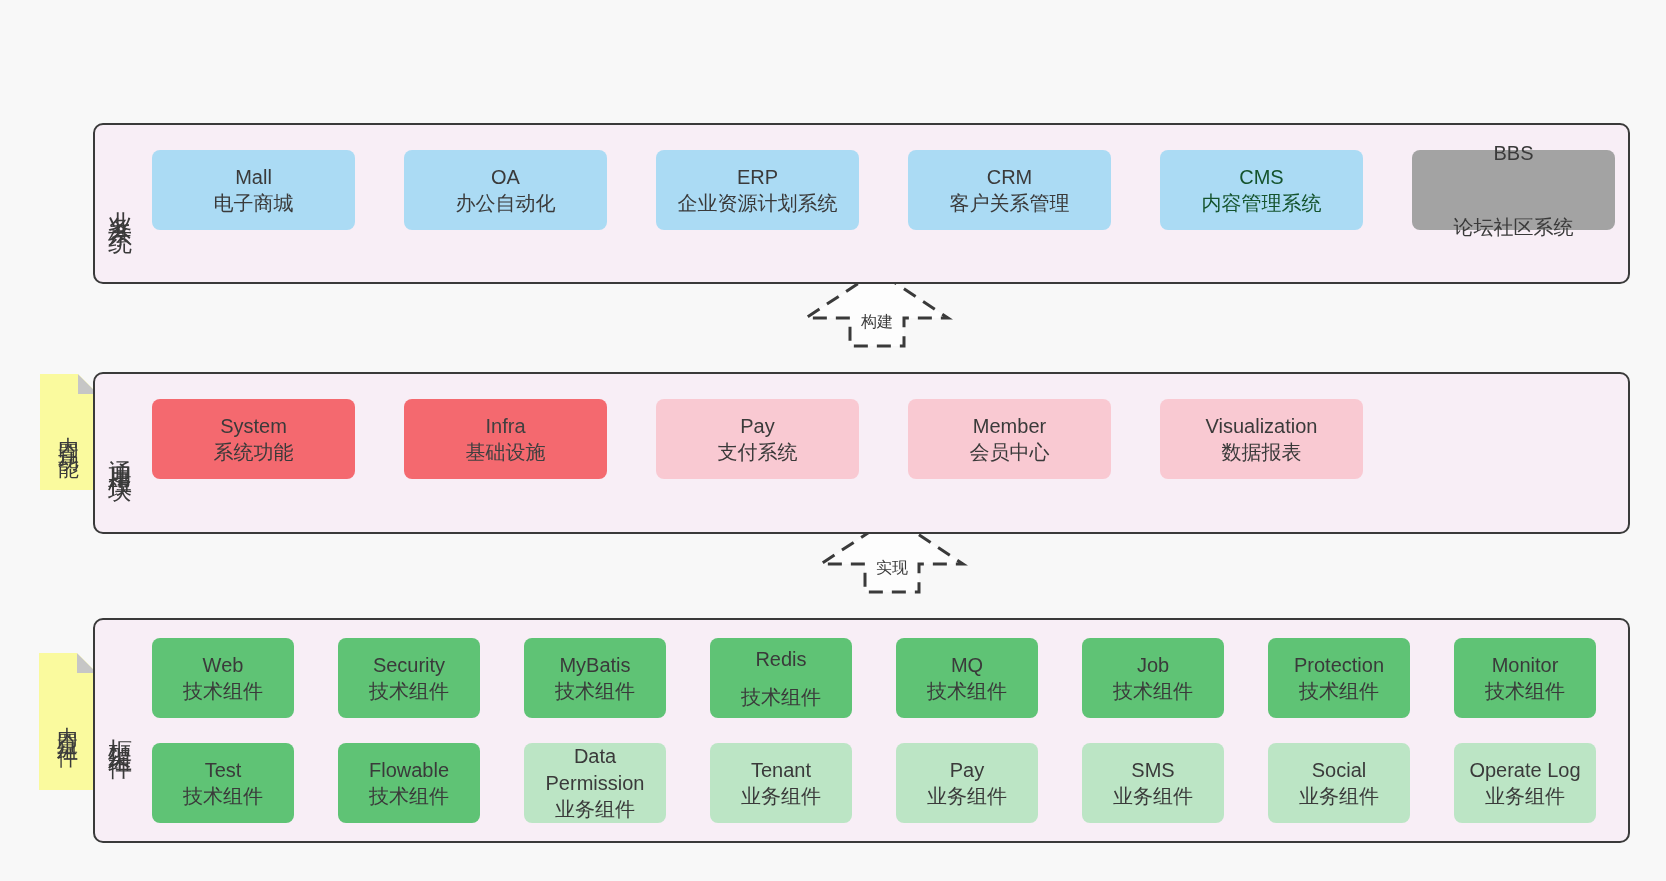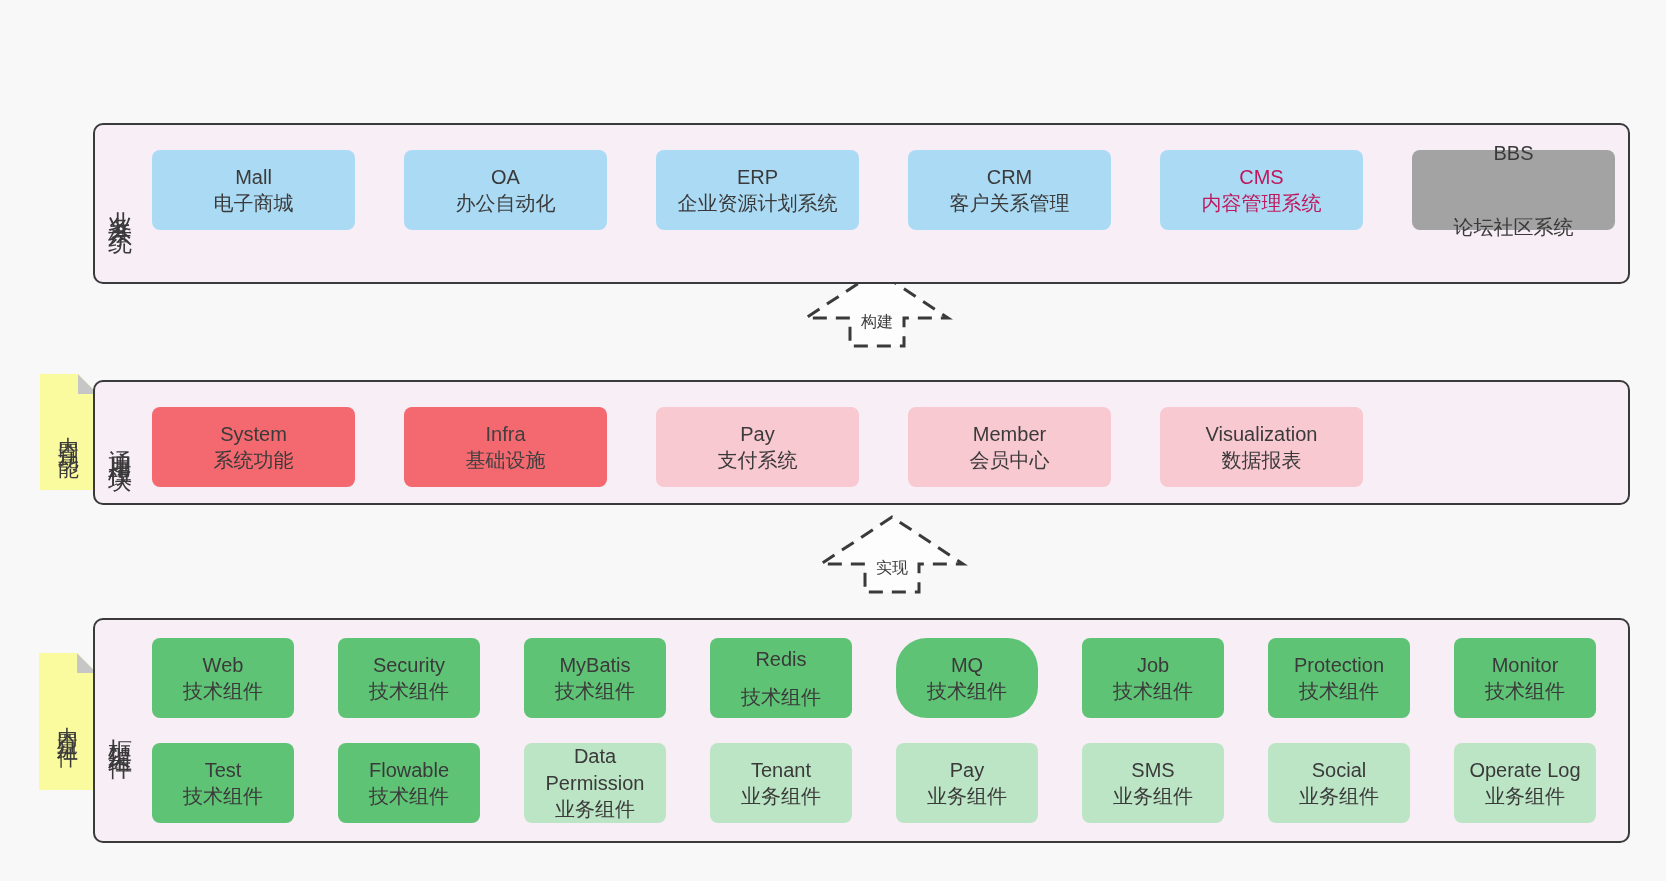--- a/index.html
+++ b/index.html
@@ -3,21 +3,21 @@
 <meta charset="utf-8">
 <style>
   html,body{margin:0;padding:0;}
   body{background:#f8f8f8;font-family:"Liberation Sans","DejaVu Sans",sans-serif;}
   .canvas{position:relative;width:1666px;height:881px;overflow:hidden;background:#f8f8f8;}
 
   
   .band{position:absolute;left:93px;width:1537px;background:#f8eef6;
         border:2px solid #3a3a3a;border-radius:10px;box-sizing:border-box;z-index:2;}
   .band-business{top:123px;height:161px;}
-  .band-modules{top:372px;height:125px;margin-top:8px;}
+  .band-modules{top:372px;height:162px;}
   .band-components{top:618px;height:225px;}
 
   .band-label{position:absolute;left:13px;top:50%;transform:translateY(-50%);
         writing-mode:vertical-lr;text-orientation:upright;
         font-size:24px;letter-spacing:6px;color:#3a3a3a;line-height:1;}
 
   .box-row{position:absolute;left:57px;display:flex;gap:49px;}
   .band-business .box-row,.band-modules .box-row{top:25px;}
   .band-components .row1{top:18px;gap:44px;}
   .band-components .row2{top:123px;gap:44px;}
@@ -75,21 +75,21 @@
           <div class="box-line">办公自动化</div>
         </div>
         <div class="box" style="background: rgb(171, 219, 244); color: rgb(58, 58, 58);">
           <div class="box-line">ERP</div>
           <div class="box-line">企业资源计划系统</div>
         </div>
         <div class="box" style="background: rgb(171, 219, 244); color: rgb(58, 58, 58);">
           <div class="box-line">CRM</div>
           <div class="box-line">客户关系管理</div>
         </div>
-        <div class="box" style="background: rgb(171, 219, 244); color: #be185d;">
+        <div class="box" style="background: rgb(171, 219, 244); color: #14532d;">
           <div class="box-line">CMS</div>
           <div class="box-line">内容管理系统</div>
         </div>
         <div class="box" style="background: #a3a3a3; color: rgb(58, 58, 58); gap: 48px;">
           <div class="box-line">BBS</div>
           <div class="box-line">论坛社区系统</div>
         </div>
       </div>
   </section>
 
@@ -145,21 +145,21 @@
           <div class="box-line">技术组件</div>
         </div>
         <div class="box small" style="background: rgb(95, 195, 117); color: rgb(58, 58, 58);">
           <div class="box-line">MyBatis</div>
           <div class="box-line">技术组件</div>
         </div>
         <div class="box small" style="background: rgb(95, 195, 117); color: rgb(58, 58, 58); gap: 11px;">
           <div class="box-line">Redis</div>
           <div class="box-line">技术组件</div>
         </div>
-        <div class="box small" style="background: rgb(95, 195, 117); color: rgb(58, 58, 58); border-radius: 31px;">
+        <div class="box small" style="background: rgb(95, 195, 117); color: rgb(58, 58, 58);">
           <div class="box-line">MQ</div>
           <div class="box-line">技术组件</div>
         </div>
         <div class="box small" style="background: rgb(95, 195, 117); color: rgb(58, 58, 58);">
           <div class="box-line">Job</div>
           <div class="box-line">技术组件</div>
         </div>
         <div class="box small" style="background: rgb(95, 195, 117); color: rgb(58, 58, 58);">
           <div class="box-line">Protection</div>
           <div class="box-line">技术组件</div>

